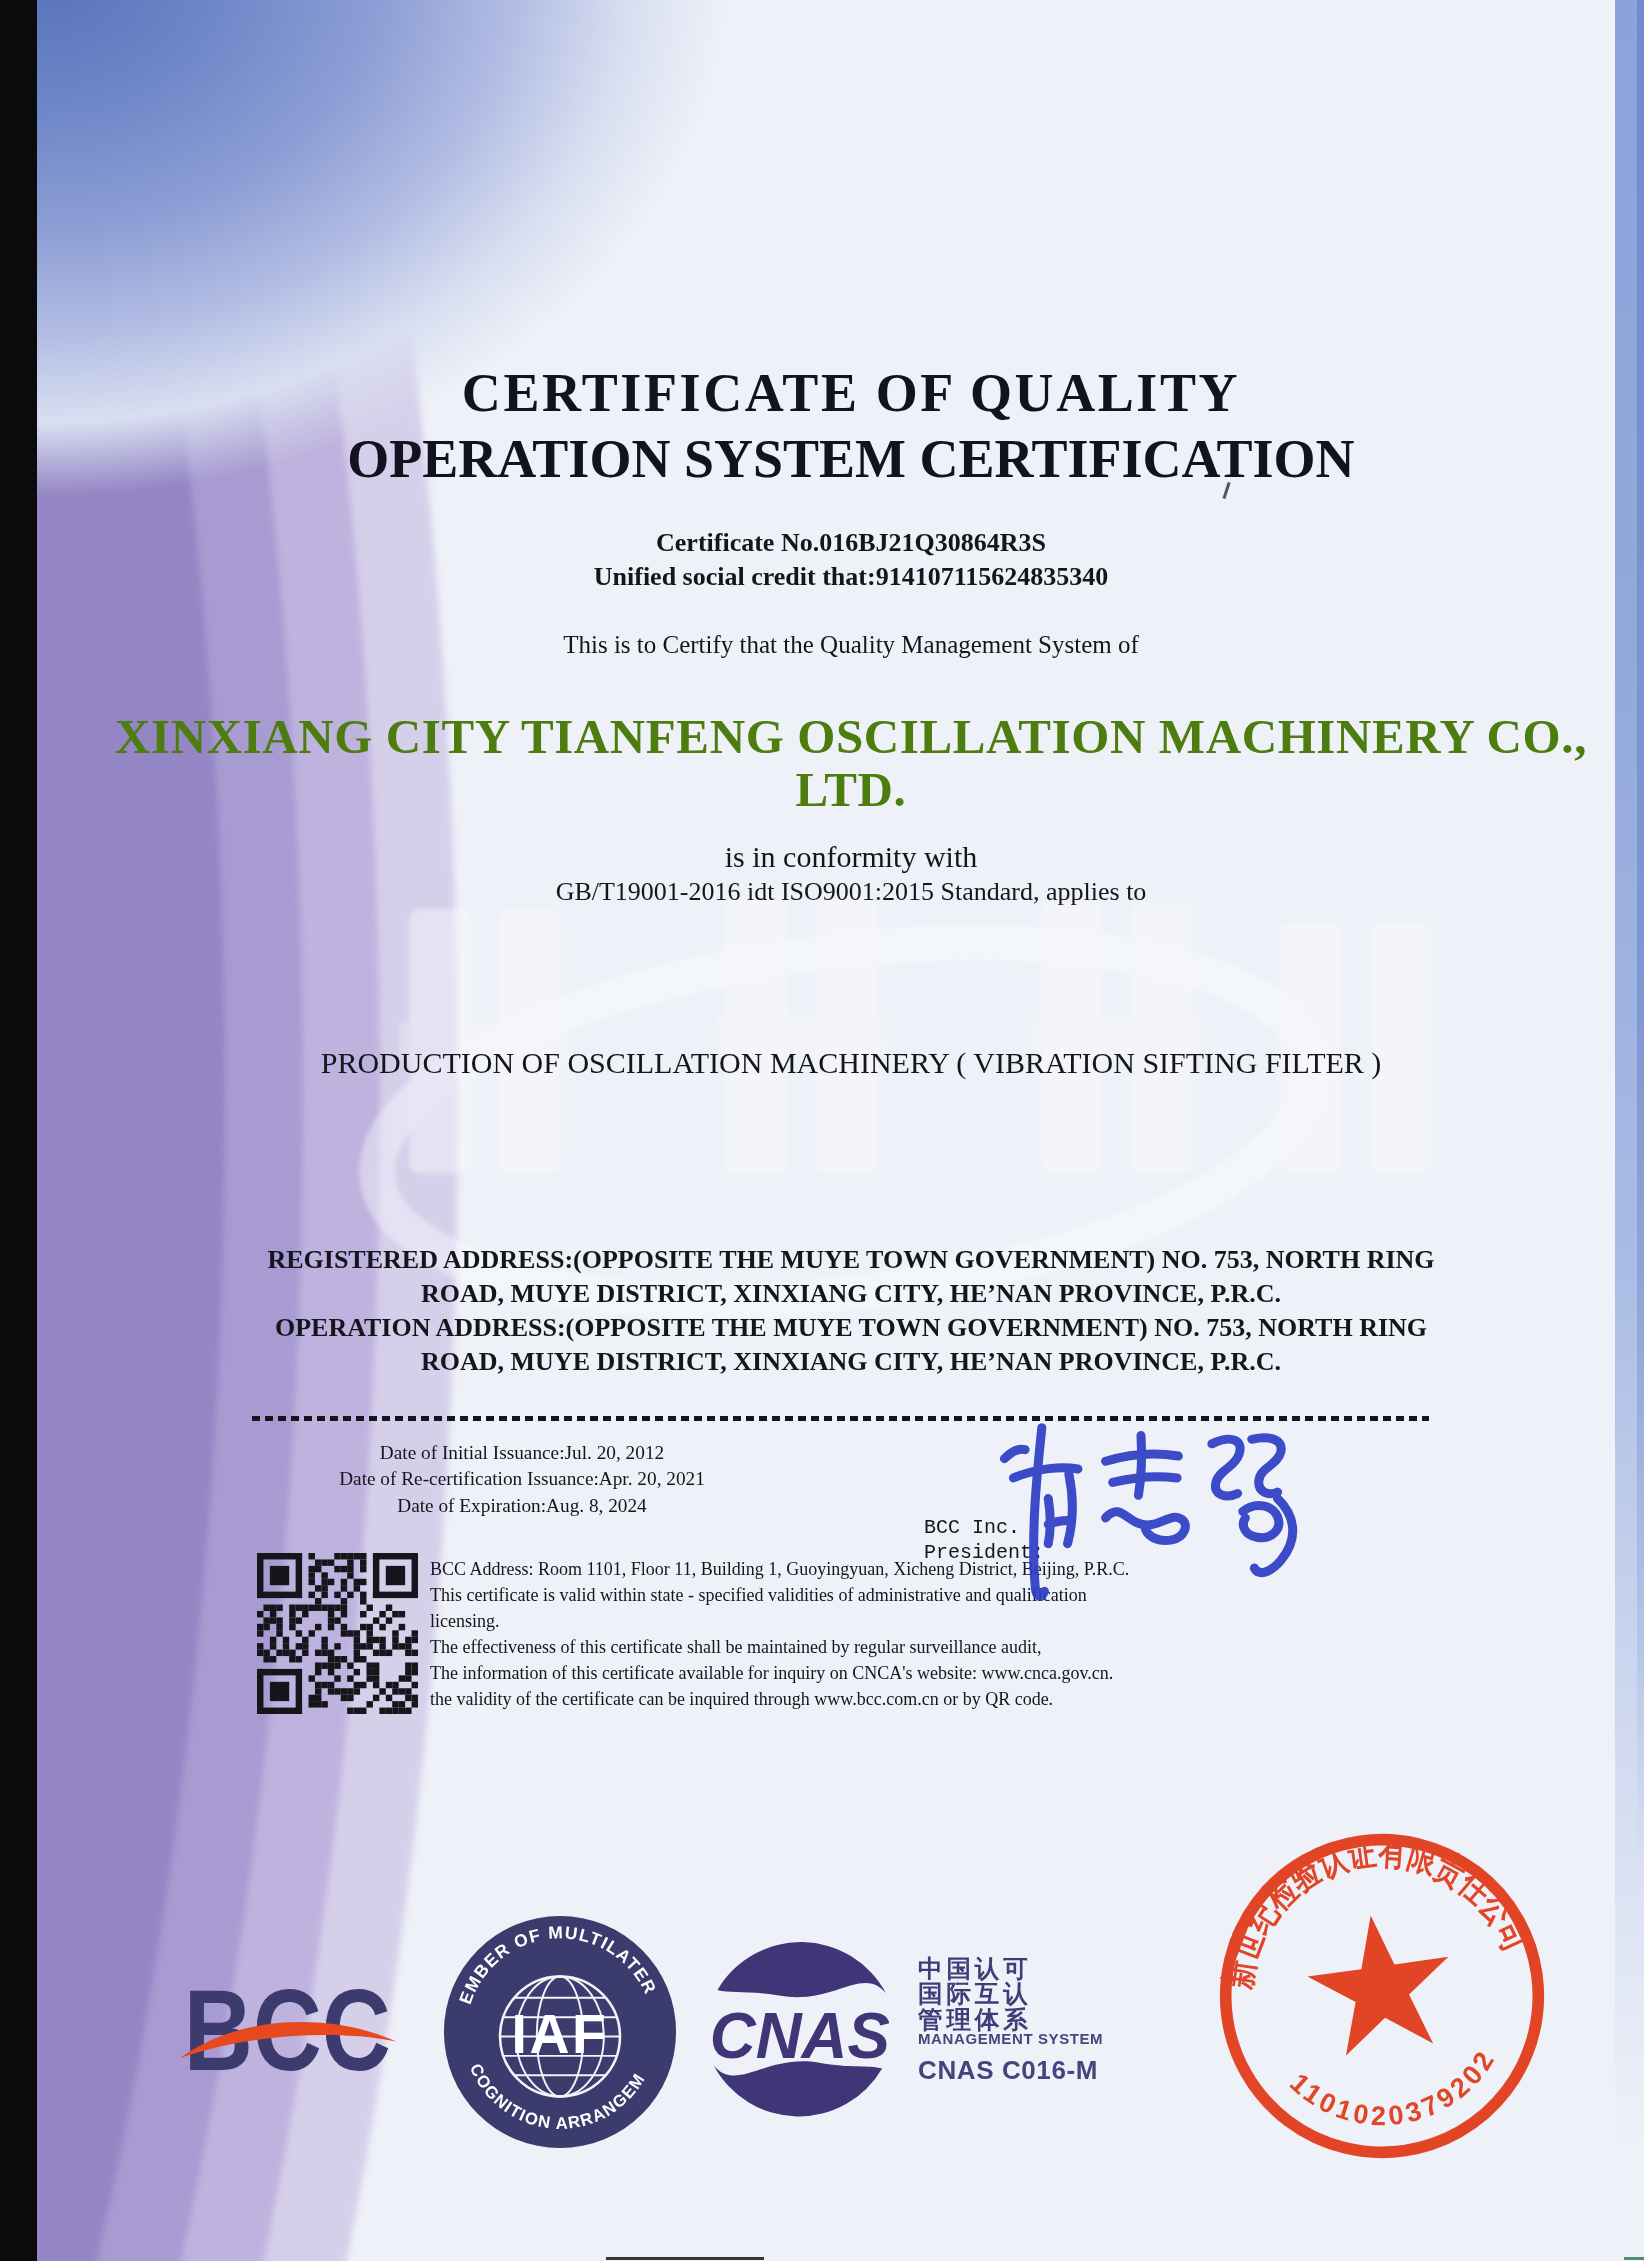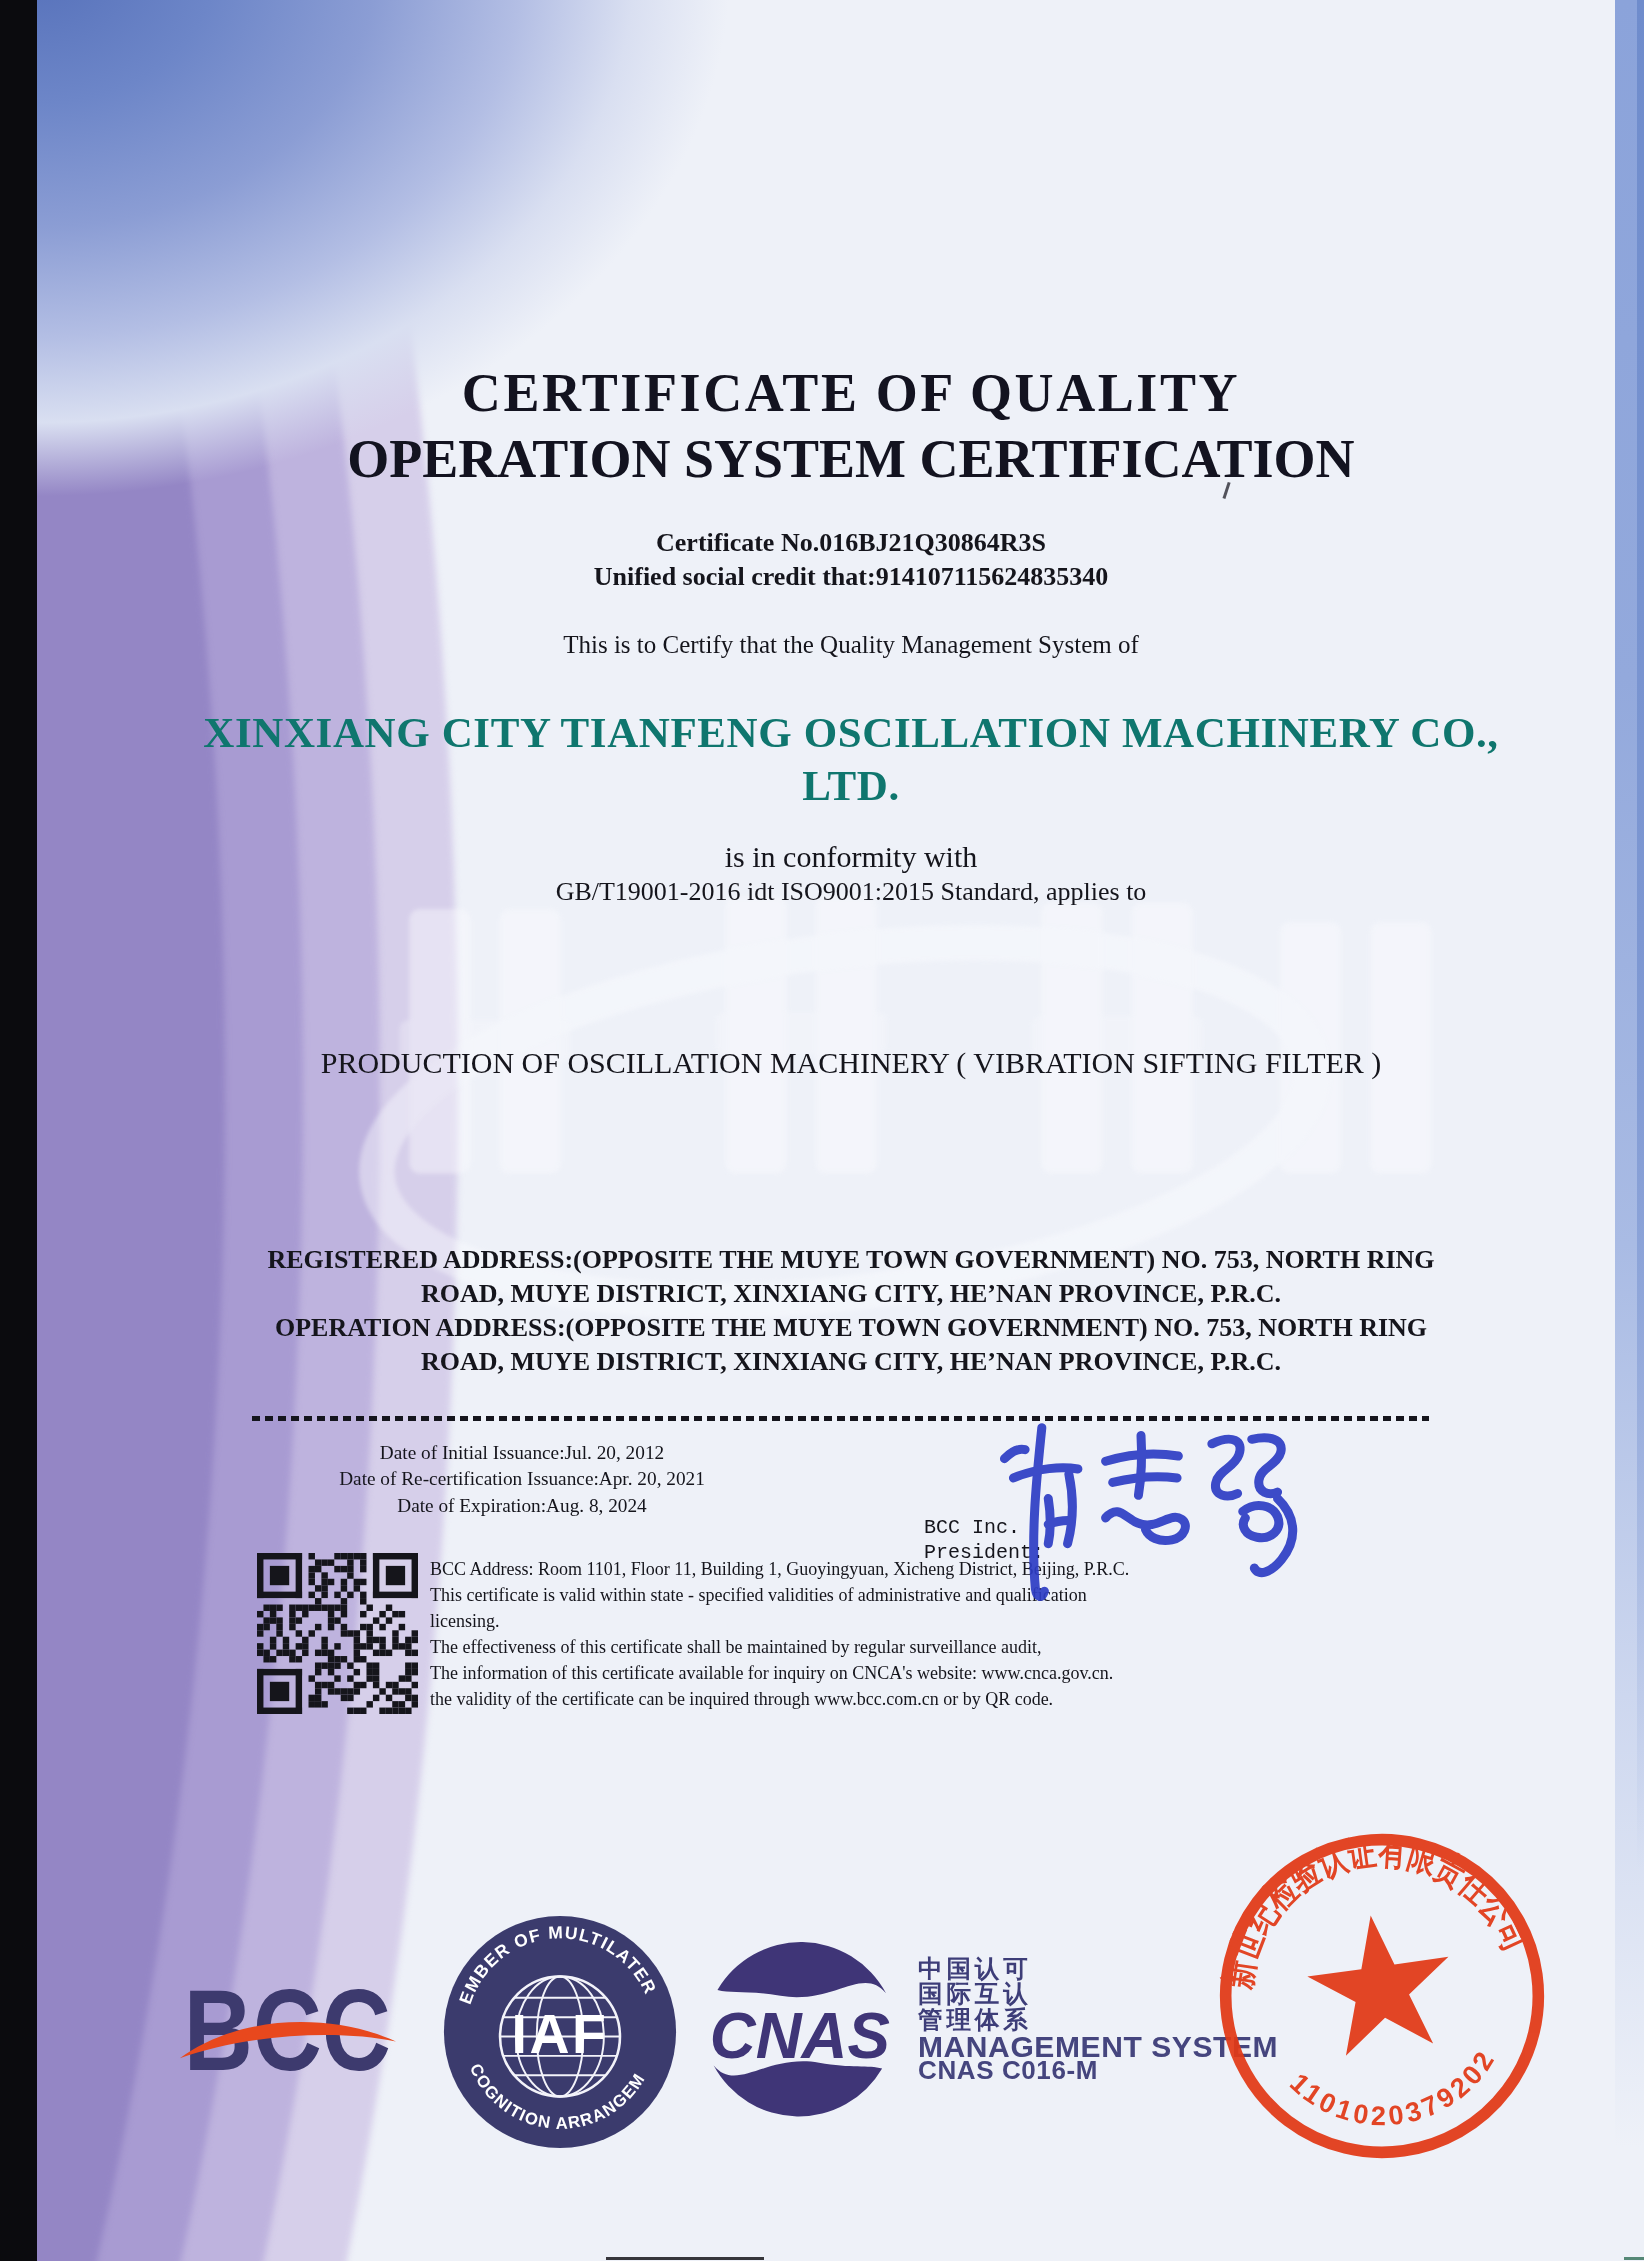--- a/index.html
+++ b/index.html
@@ -29,36 +29,36 @@
       #5671ba 0%,#6d86c8 22%,#8b9dd4 42%,#b3bee4 60%,#d9dff1 74%,rgba(238,241,248,0) 86%);}
   
   .watermark{left:277px;top:851px;z-index:1;opacity:.55;filter:blur(1.9px);}
   
   .ctr{left:61px;width:1580px;text-align:center;z-index:3;}
   .title{font-size:54px;font-weight:bold;color:#131320;}
   .t1{letter-spacing:2.6px;}
   .t2{letter-spacing:0px;}
   .certno{font-size:26px;font-weight:bold;}
   .certify{font-size:25px;}
-  .company{font-size:43px;font-weight:bold;letter-spacing:0.6px;color:#0f766e;}
+  .company{font-size:49px;font-weight:bold;letter-spacing:0.6px;color:#4d7c0f;}
   .conform{font-size:30px;}
   .standard{font-size:26px;}
   .scope{font-size:30px;font-weight:normal;}
   .addr{font-size:26px;font-weight:bold;line-height:34px;}
   .dotted{left:252px;top:1416px;width:1177px;height:4.5px;z-index:3;
     background:repeating-linear-gradient(90deg,#15151d 0 8.4px,rgba(0,0,0,0) 8.4px 13px);}
   .dates{left:164px;top:1440px;width:716px;text-align:center;font-size:19.3px;line-height:26.4px;z-index:3;}
   .issuer{left:924px;top:1516px;font-size:20px;line-height:24.5px;z-index:3;font-family:Liberation Mono, monospace;}
   .notes{left:430px;top:1556px;width:709px;font-size:18px;line-height:26px;z-index:3;}
   .scan-mark{left:1225px;top:482px;width:3.2px;height:17.4px;background:#2a2a33;opacity:.8;
     transform:rotate(18deg);z-index:3;}
   
   .cnline{left:918px;width:168px;font-size:24.5px;line-height:26px;letter-spacing:3.9px;
     color:#3d3d78;font-family:"Liberation Sans","DejaVu Sans",sans-serif;font-weight:bold;z-index:3;}
-  .mgmt{left:918px;top:2030px;font-size:30px;font-weight:bold;color:#45457e;
+  .mgmt{left:918px;top:2030px;font-size:15px;font-weight:bold;color:#45457e;
     font-family:"Liberation Sans","DejaVu Sans",sans-serif;letter-spacing:0.6px;z-index:3;}
   .code{left:918px;top:2055px;font-size:26px;font-weight:bold;color:#45457e;
     font-family:"Liberation Sans","DejaVu Sans",sans-serif;letter-spacing:0.6px;z-index:3;}
   svg{overflow:visible;}
   .z3{z-index:3;} .z4{z-index:4;}
   .sr{position:absolute;opacity:0;pointer-events:none;font-size:0.6px;}
 </style>
 </head>
 <body>
 

